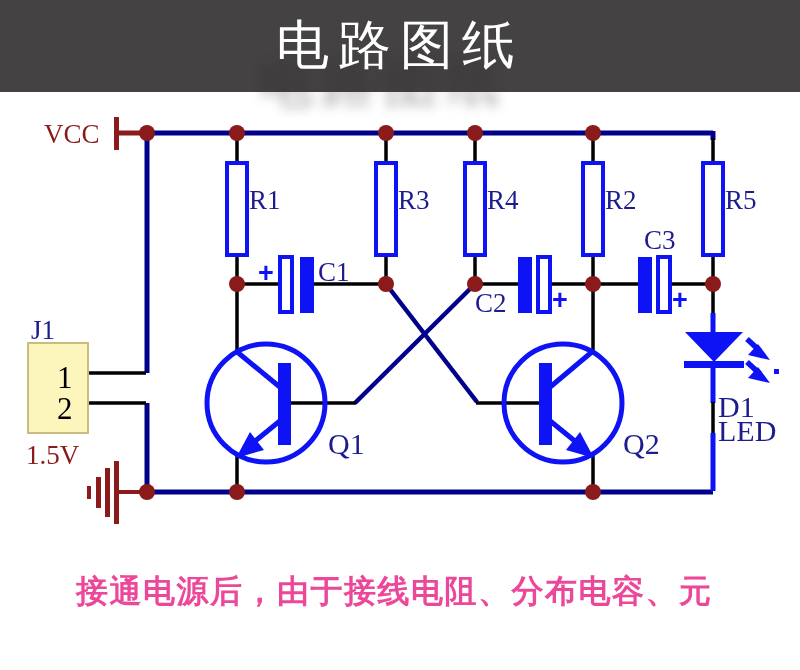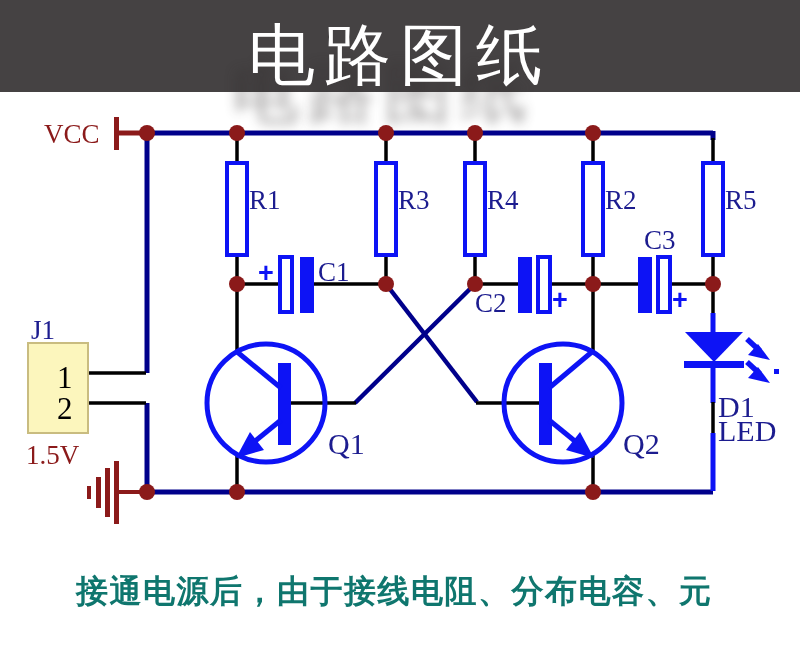--- a/index.html
+++ b/index.html
@@ -1,24 +1,24 @@
 <!DOCTYPE html>
 <html><head>
 <meta charset="utf-8">
 <style>
   html,body{margin:0;padding:0;background:#ffffff;}
   #stage{position:relative;width:800px;height:670px;background:#ffffff;overflow:hidden;
          font-family:"Liberation Serif",serif;}
   #banner{position:absolute;left:0;top:0;width:800px;height:92px;background:#454243;}
   #title{position:absolute;left:50%;top:10px;transform:translateX(-50%);
          white-space:nowrap;color:#ffffff;font-family:"Liberation Sans",sans-serif;
-         font-size:67px;font-weight:400;letter-spacing:9px;
+         font-size:53px;font-weight:400;letter-spacing:9px;
          text-shadow:-16px 38px 12px rgba(48,44,44,0.45);}
   #schem{position:absolute;left:0;top:0;}
-  .para{position:absolute;color:#0f766e;font-family:"Liberation Sans",sans-serif;
+  .para{position:absolute;color:#ec4899;font-family:"Liberation Sans",sans-serif;
         font-weight:bold;font-size:32px;letter-spacing:1.5px;white-space:nowrap;}
   text{font-family:"Liberation Serif",serif;}
   .lbl{fill:#1c1c8f;font-size:27px;}
   .lblbig{fill:#1c1c8f;font-size:30px;}
   .redtxt{fill:#8b1a1a;font-size:27px;}
   .pintxt{fill:#000000;font-size:31px;}
   .plus{fill:#0d13f5;font-size:27px;font-weight:bold;font-family:"Liberation Sans",sans-serif;}
 </style>
 </head>
 <body>

